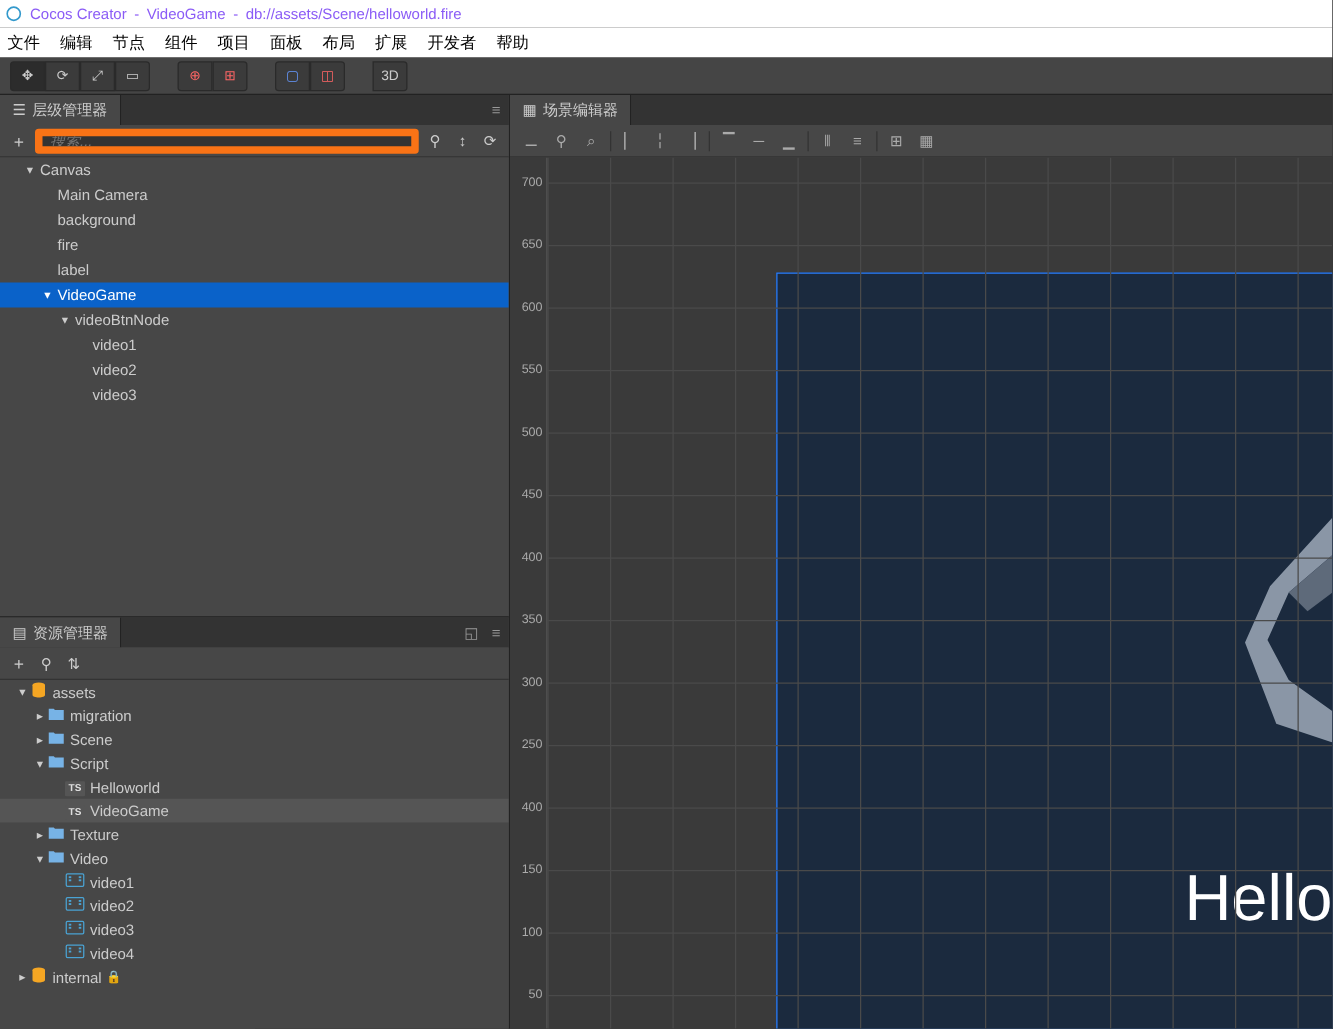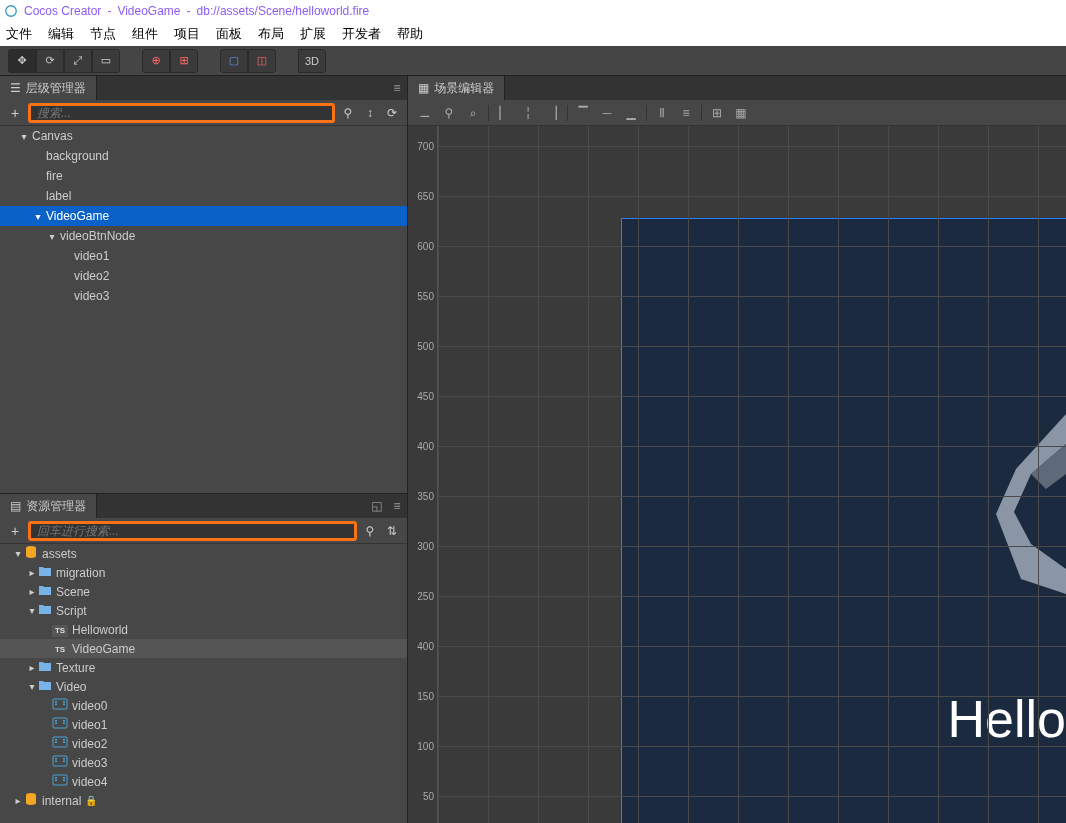--- a/index.html
+++ b/index.html
@@ -28,21 +28,21 @@
 .rightcol { flex:1; display:flex; flex-direction:column; background:#474747; position:relative; }
 
 
 .panel-tab { height:24px; background:#333; display:flex; align-items:center; }
 .panel-tab-label { background:#474747; height:24px; padding:0 10px; display:flex; align-items:center; gap:5px; color:#ccc; border-right:1px solid #222; }
 .panel-tab-fill { flex:1; }
 .panel-tab-btn { width:20px; height:20px; display:flex; align-items:center; justify-content:center; color:#999; cursor:pointer; }
 
 .panel-toolbar { height:26px; background:#474747; display:flex; align-items:center; padding:0 6px; gap:4px; border-bottom:1px solid #333; }
 .add-btn { width:18px; height:18px; color:#ccc; display:flex; align-items:center; justify-content:center; font-size:14px; cursor:pointer; }
-.search-input { flex:1; height:20px; background:#333; border:3px solid #f97316; border-radius:3px; color:#777; padding:0 6px; font-size:12px; outline:none; font-style:italic; }
+.search-input { flex:1; height:20px; background:#333; border:6px solid #f97316; border-radius:3px; color:#777; padding:0 6px; font-size:12px; outline:none; font-style:italic; }
 .tool-icon { width:18px; height:18px; color:#ccc; display:flex; align-items:center; justify-content:center; cursor:pointer; font-size:12px; }
 
 
 .hierarchy { flex:1; overflow:auto; background:#474747; }
 .tree-row { height:20px; display:flex; align-items:center; padding-left:4px; color:#ccc; cursor:default; }
 .tree-row.selected { background:#0a62c9; color:#fff; }
 .tree-indent { display:inline-block; }
 .tree-arrow { width:12px; display:inline-block; text-align:center; font-size:10px; color:#ccc; cursor:pointer; }
 .tree-row.selected .tree-arrow { color:#fff; }
 .tree-label { padding-left:2px; }
@@ -147,20 +147,25 @@
     </div>
     <div class="hierarchy" id="hierarchy-tree">
         <div class="tree-row">
           <span class="tree-indent" style="width: 14px;"></span>
           <span class="tree-arrow">▾</span>
           <span class="tree-label">Canvas</span>
         </div>
         <div class="tree-row">
           <span class="tree-indent" style="width: 28px;"></span>
           <span class="tree-arrow"></span>
+          <span class="tree-label">Main Camera</span>
+        </div>
+        <div class="tree-row">
+          <span class="tree-indent" style="width: 28px;"></span>
+          <span class="tree-arrow"></span>
           <span class="tree-label">background</span>
         </div>
         <div class="tree-row">
           <span class="tree-indent" style="width: 28px;"></span>
           <span class="tree-arrow"></span>
           <span class="tree-label">fire</span>
         </div>
         <div class="tree-row">
           <span class="tree-indent" style="width: 28px;"></span>
           <span class="tree-arrow"></span>
@@ -198,21 +203,20 @@
         <div class="panel-tab-label">
           <span>▤</span>
           <span>资源管理器</span>
         </div>
         <div class="panel-tab-fill"></div>
         <div class="panel-tab-btn">◱</div>
         <div class="panel-tab-btn">≡</div>
       </div>
       <div class="panel-toolbar">
         <div class="add-btn">+</div>
-        <input class="search-input" placeholder="回车进行搜索..." style="">
         <div class="tool-icon">⚲</div>
         <div class="tool-icon">⇅</div>
       </div>
       <div class="assets-tree" id="assets-tree">
           <div class="asset-row">
             <span class="tree-indent" style="width: 8px;"></span>
             <span class="tree-arrow">▾</span>
             <span><svg class="db-icon" viewBox="0 0 14 14">
                 <ellipse cx="7" cy="3" rx="5" ry="2" fill="#f5a623"></ellipse>
                 <path d="M2 3v8c0 1.1 2.2 2 5 2s5-.9 5-2V3" fill="#f5a623"></path>
@@ -263,32 +267,20 @@
               </svg></span>
             <span>Texture</span>
           </div>
           <div class="asset-row">
             <span class="tree-indent" style="width: 22px;"></span>
             <span class="tree-arrow">▾</span>
             <span><svg class="folder-icon" viewBox="0 0 14 12">
                 <path d="M1 2h4l1 1h7v8H1z" fill="#77b3e6"></path>
               </svg></span>
             <span>Video</span>
-          </div>
-          <div class="asset-row">
-            <span class="tree-indent" style="width: 36px;"></span>
-            <span class="tree-arrow"></span>
-            <span><svg class="video-icon" viewBox="0 0 16 12">
-                <rect x="1" y="1" width="14" height="10" rx="1" fill="none" stroke="#4aa3d4"></rect>
-                <rect x="3" y="3" width="2" height="1.5" fill="#4aa3d4"></rect>
-                <rect x="3" y="5.5" width="2" height="1.5" fill="#4aa3d4"></rect>
-                <rect x="11" y="3" width="2" height="1.5" fill="#4aa3d4"></rect>
-                <rect x="11" y="5.5" width="2" height="1.5" fill="#4aa3d4"></rect>
-              </svg></span>
-            <span>video0</span>
           </div>
           <div class="asset-row">
             <span class="tree-indent" style="width: 36px;"></span>
             <span class="tree-arrow"></span>
             <span><svg class="video-icon" viewBox="0 0 16 12">
                 <rect x="1" y="1" width="14" height="10" rx="1" fill="none" stroke="#4aa3d4"></rect>
                 <rect x="3" y="3" width="2" height="1.5" fill="#4aa3d4"></rect>
                 <rect x="3" y="5.5" width="2" height="1.5" fill="#4aa3d4"></rect>
                 <rect x="11" y="3" width="2" height="1.5" fill="#4aa3d4"></rect>
                 <rect x="11" y="5.5" width="2" height="1.5" fill="#4aa3d4"></rect>

